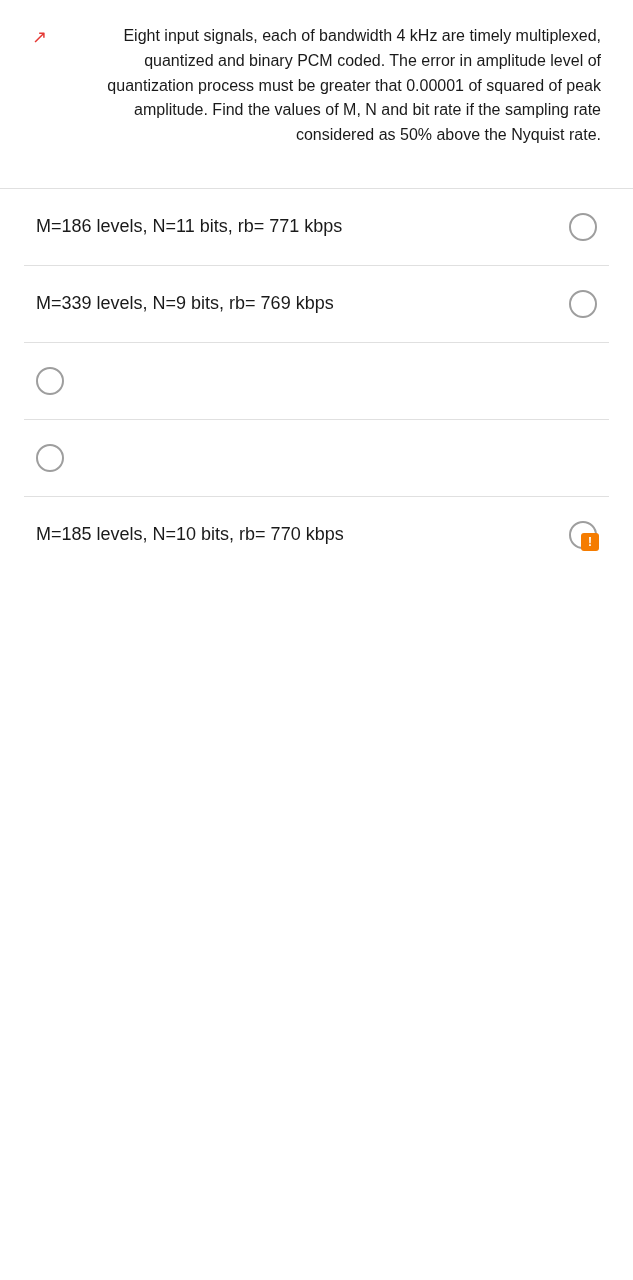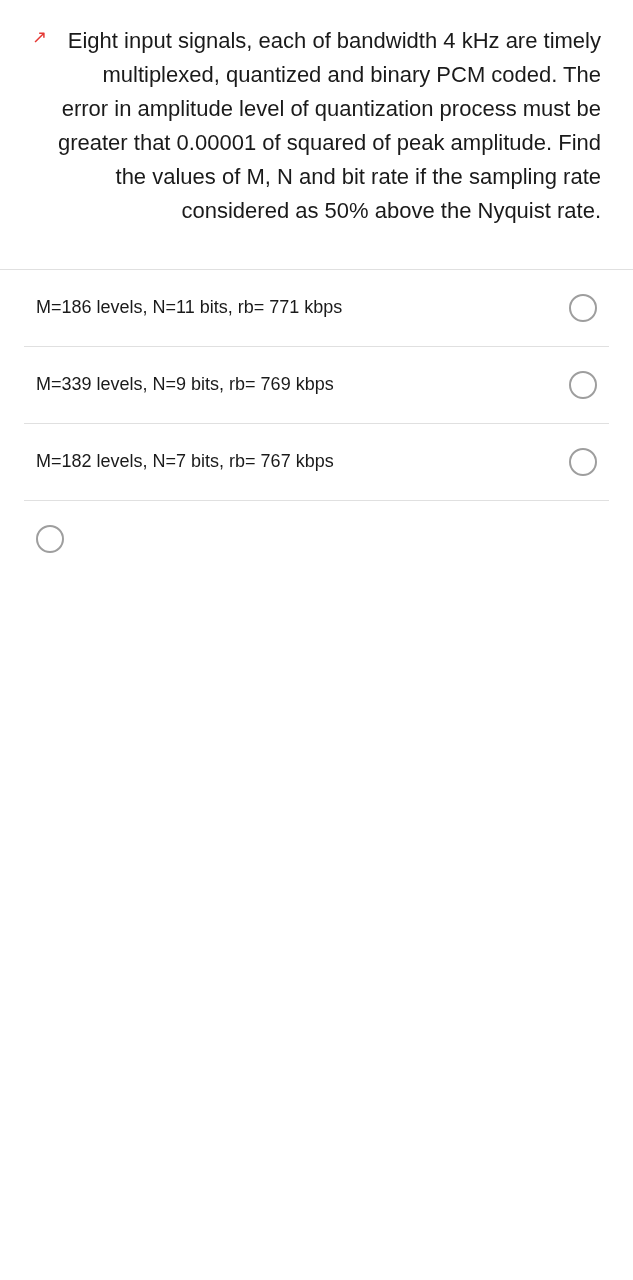--- a/index.html
+++ b/index.html
@@ -30,21 +30,21 @@
     }
 
     .arrow-icon {
       color: #e53935;
       font-size: 18px;
       margin-top: 2px;
       flex-shrink: 0;
     }
 
     .question-text {
-      font-size: 22px;
+      font-size: 16px;
       line-height: 1.55;
       text-align: right;
       direction: ltr;
       color: #1a1a1a;
     }
 
     .options-section {
       padding: 0 24px;
     }
 
@@ -121,19 +121,24 @@
 
 <div class="option-item">
       <span class="option-text">M=186 levels, N=11 bits, rb= 771 kbps</span>
       <div class="radio-circle"></div>
     </div>
     <div class="option-item">
       <span class="option-text">M=339 levels, N=9 bits, rb= 769 kbps</span>
       <div class="radio-circle"></div>
     </div>
     <div class="option-item">
-      <span class="option-text">M=182 levels, N=7 bits, rb= 767 kbps</span>
       <div class="radio-circle"></div>
     </div>
     <div class="option-item">
       <div class="radio-circle"></div>
     </div>
+    <div class="option-item">
+      <span class="option-text">M=185 levels, N=10 bits, rb= 770 kbps</span>
+      <div class="feedback-icon">
+        <div class="feedback-badge">!</div>
+      </div>
+    </div>
   </div>
 
 </body></html>

